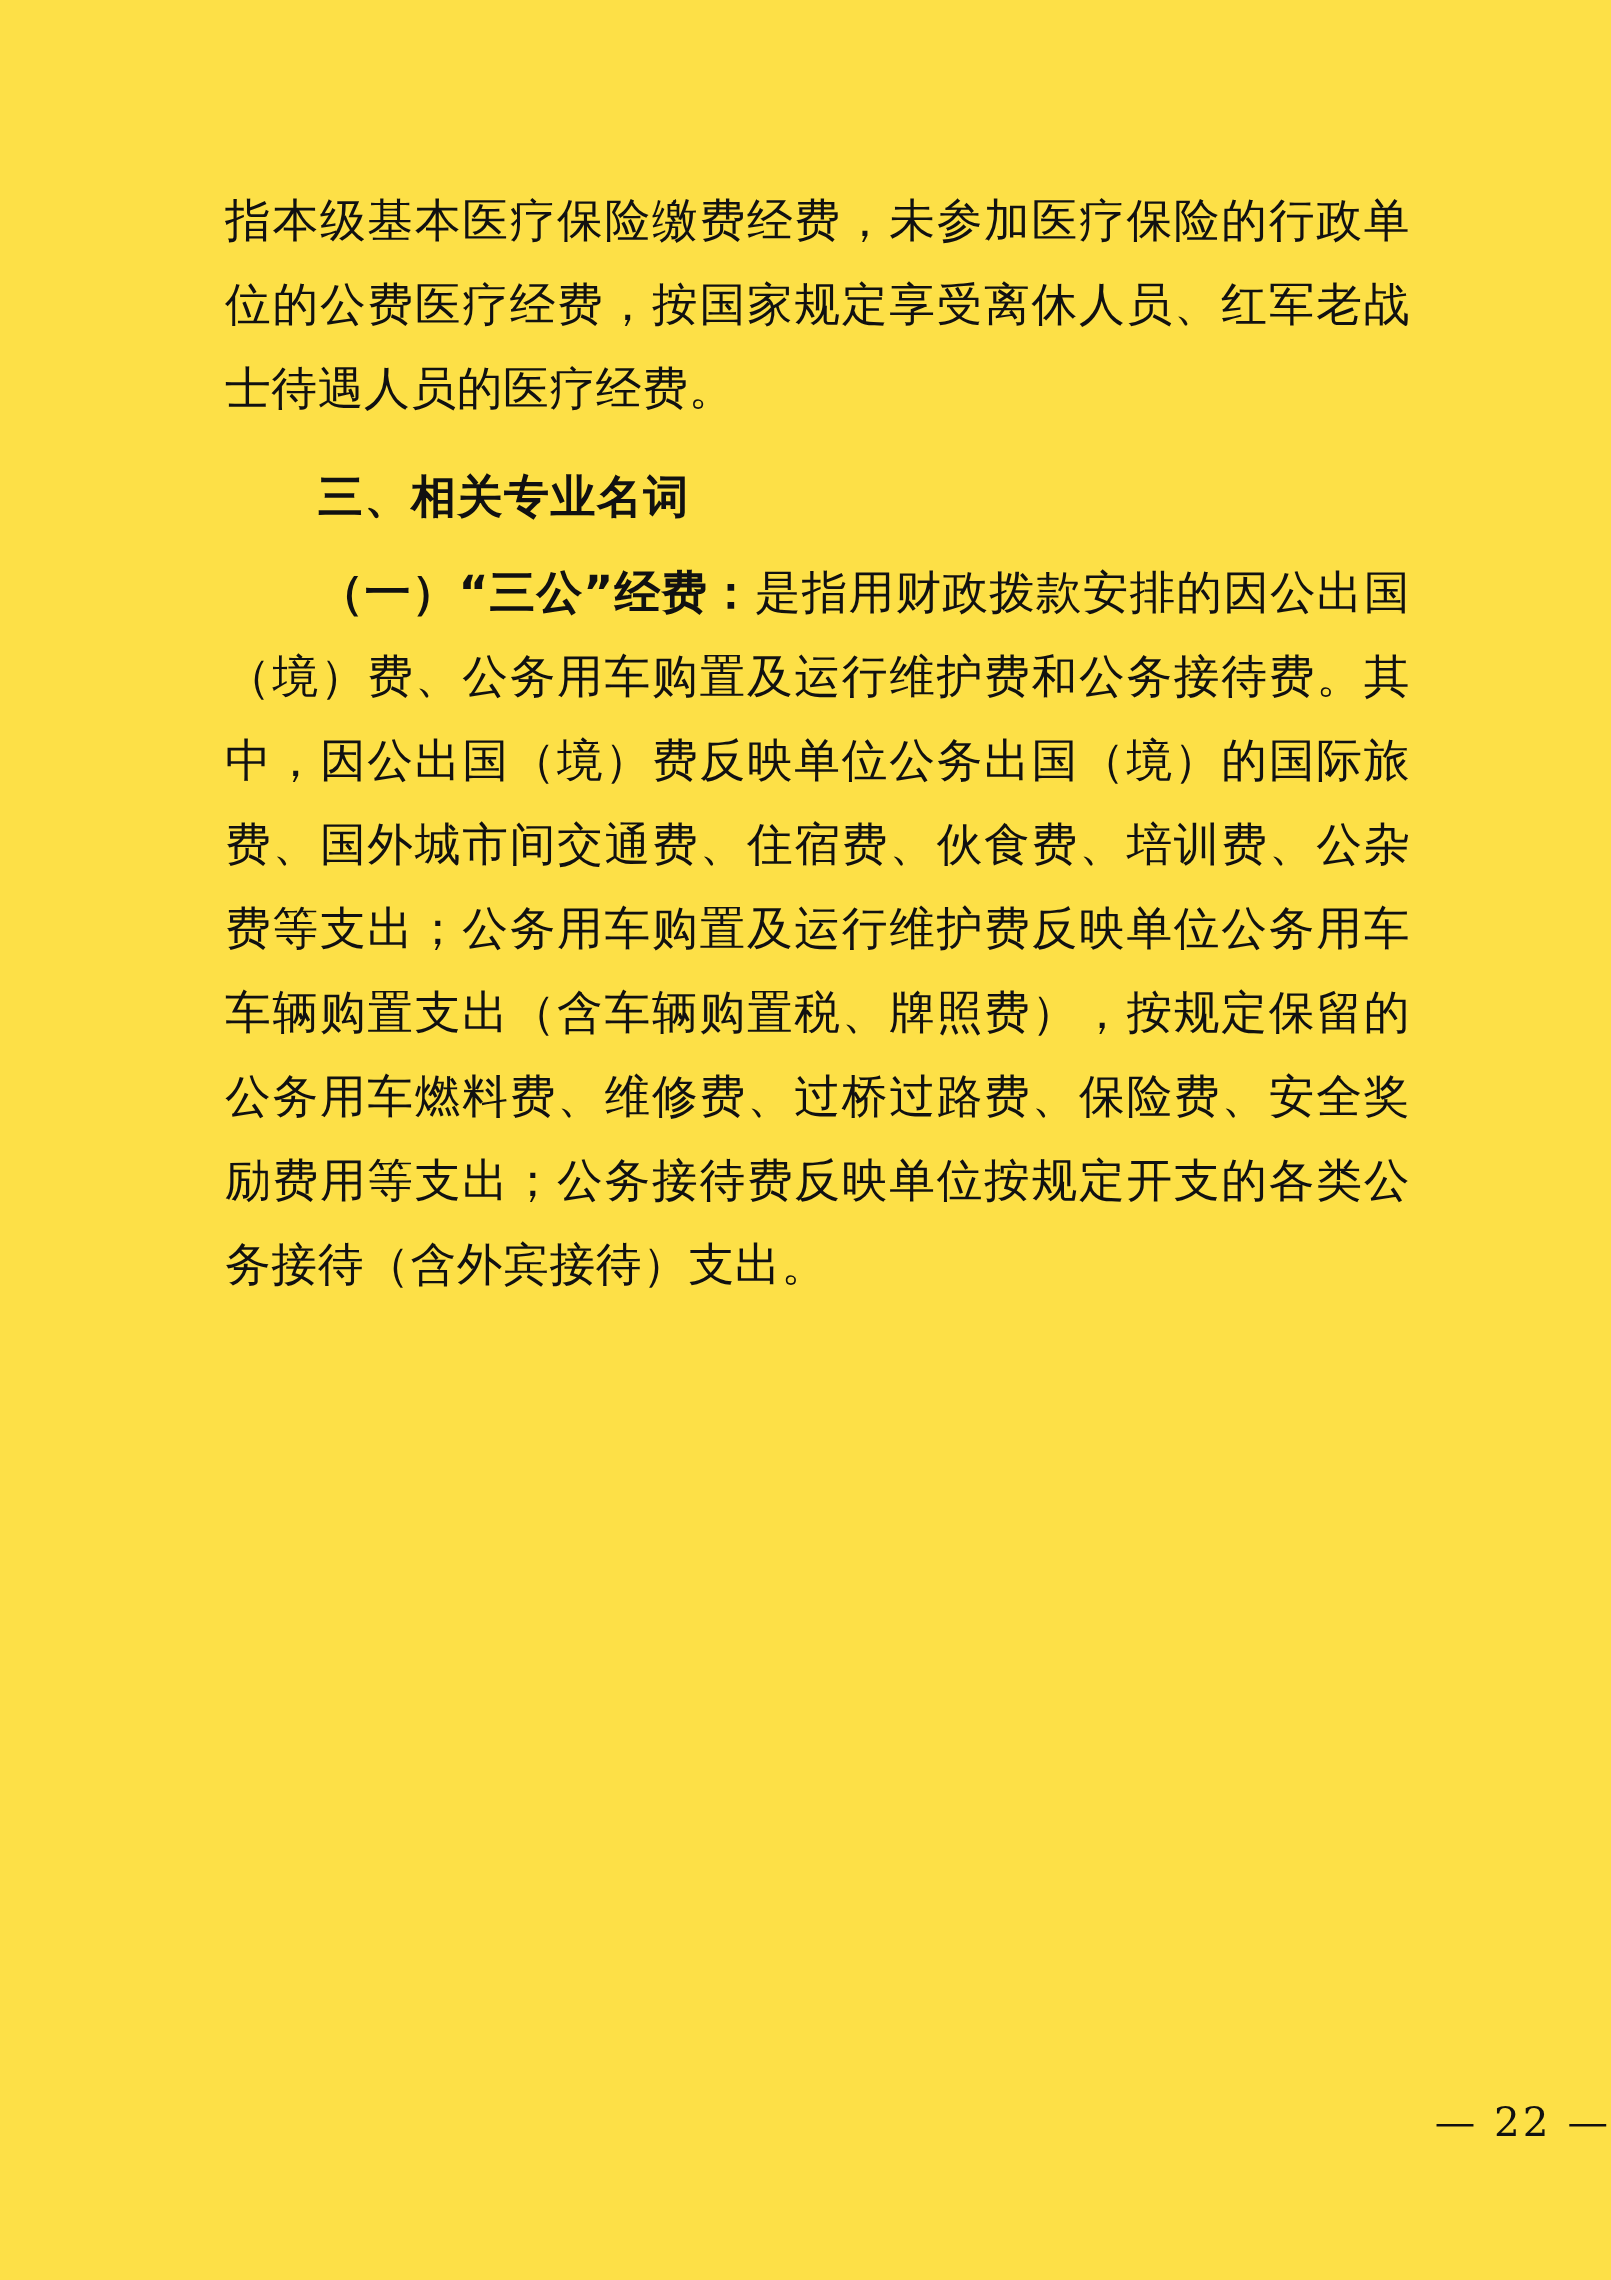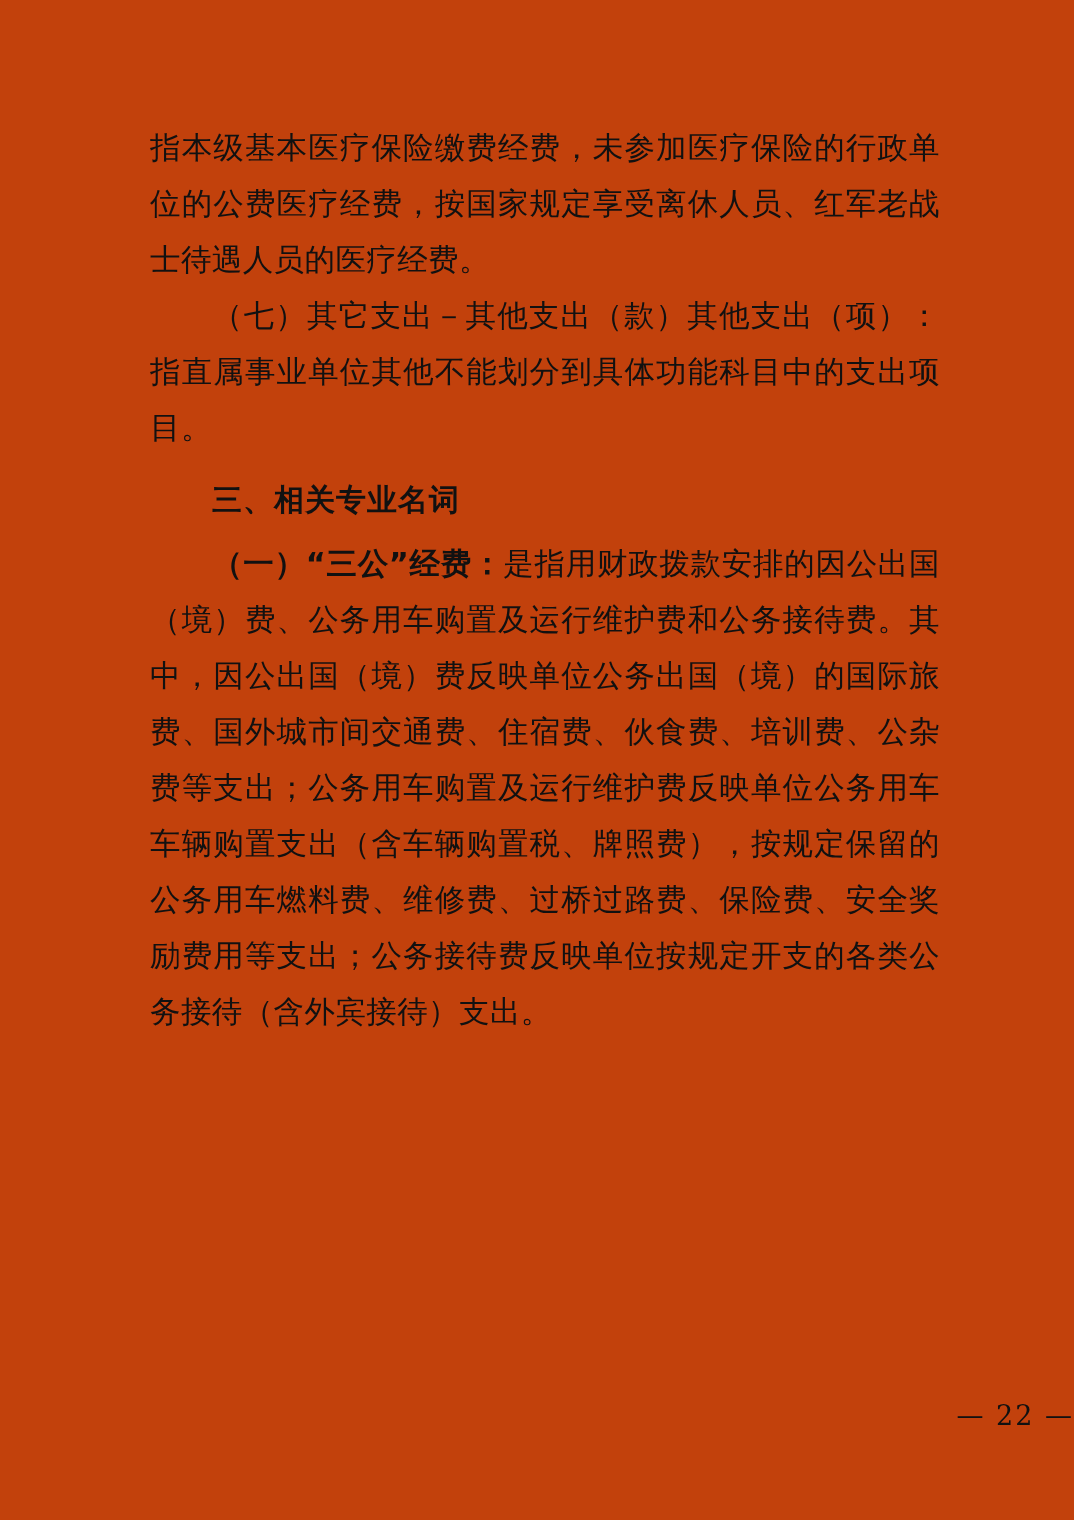--- a/index.html
+++ b/index.html
@@ -5,21 +5,21 @@
   html, body {
     margin: 0;
     padding: 0;
     background: #ffffff;
   }
   .page {
     position: relative;
     width: 1074px;
     height: 1520px;
     margin: 0 auto;
-    background: #c2410c;
+    background: #fde047;
     box-sizing: border-box;
     overflow: hidden;
   }
   .content {
     position: absolute;
     left: 150px;
     top: 120px;
     width: 790px;
   }
   .para {
@@ -65,21 +65,20 @@
 </head>
 <body>
 
 <div class="page">
   <div class="content">
 
     <p class="para">指本级基本医疗保险缴费经费，未参加医疗保险的行政单位的公费医疗经费，按国家规定享受离休人员、红军老战士待遇人员的医疗经费。</p>
 
 
 
-    <p class="para indent">（七）其它支出－其他支出（款）其他支出（项）：指直属事业单位其他不能划分到具体功能科目中的支出项目。</p>
 
     <div class="spacer-sm"></div>
 
     <h2 class="heading">三、相关专业名词</h2>
 
     <p class="para indent"><span class="bold">（一）“三公”经费：</span><span>是指用财政拨款安排的因公出国（境）费、公务用车购置及运行维护费和公务接待费。其中，因公出国（境）费反映单位公务出国（境）的国际旅费、国外城市间交通费、住宿费、伙食费、培训费、公杂费等支出；公务用车购置及运行维护费反映单位公务用车车辆购置支出（含车辆购置税、牌照费），按规定保留的公务用车燃料费、维修费、过桥过路费、保险费、安全奖励费用等支出；公务接待费反映单位按规定开支的各类公务接待（含外宾接待）支出。</span></p>
 
   </div>
 
   <div class="footer">— 22 —</div>

